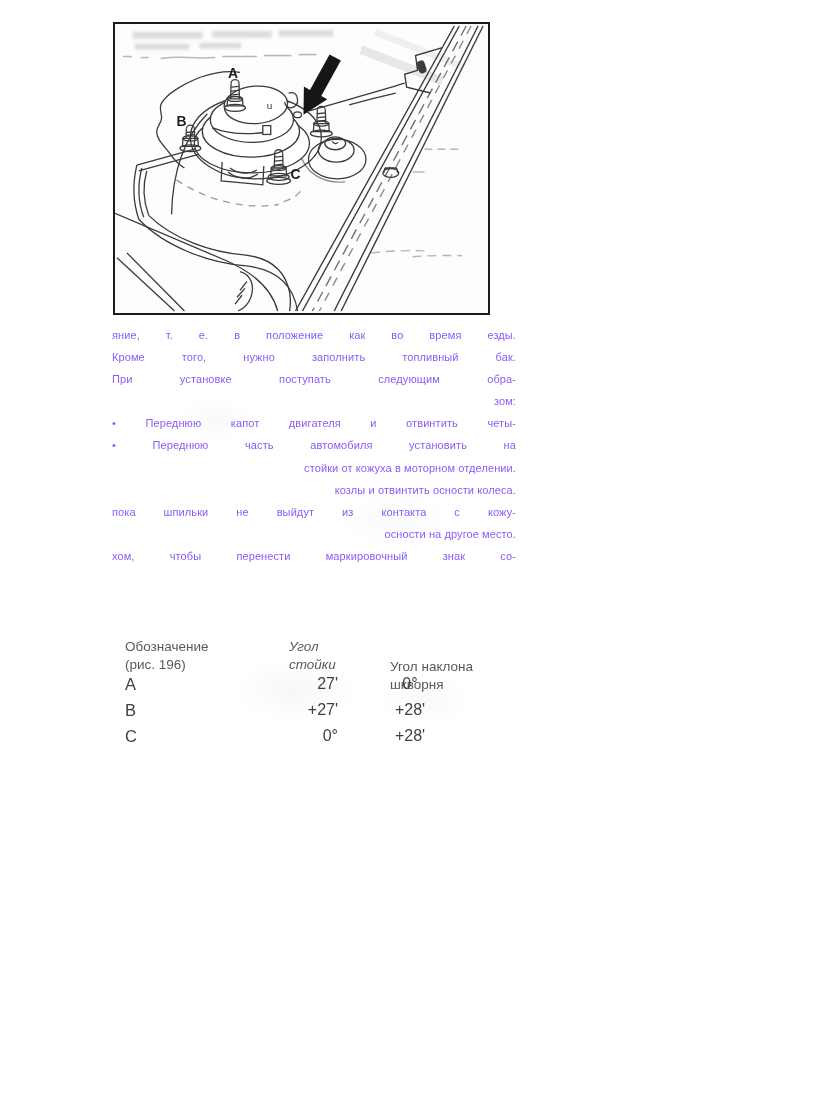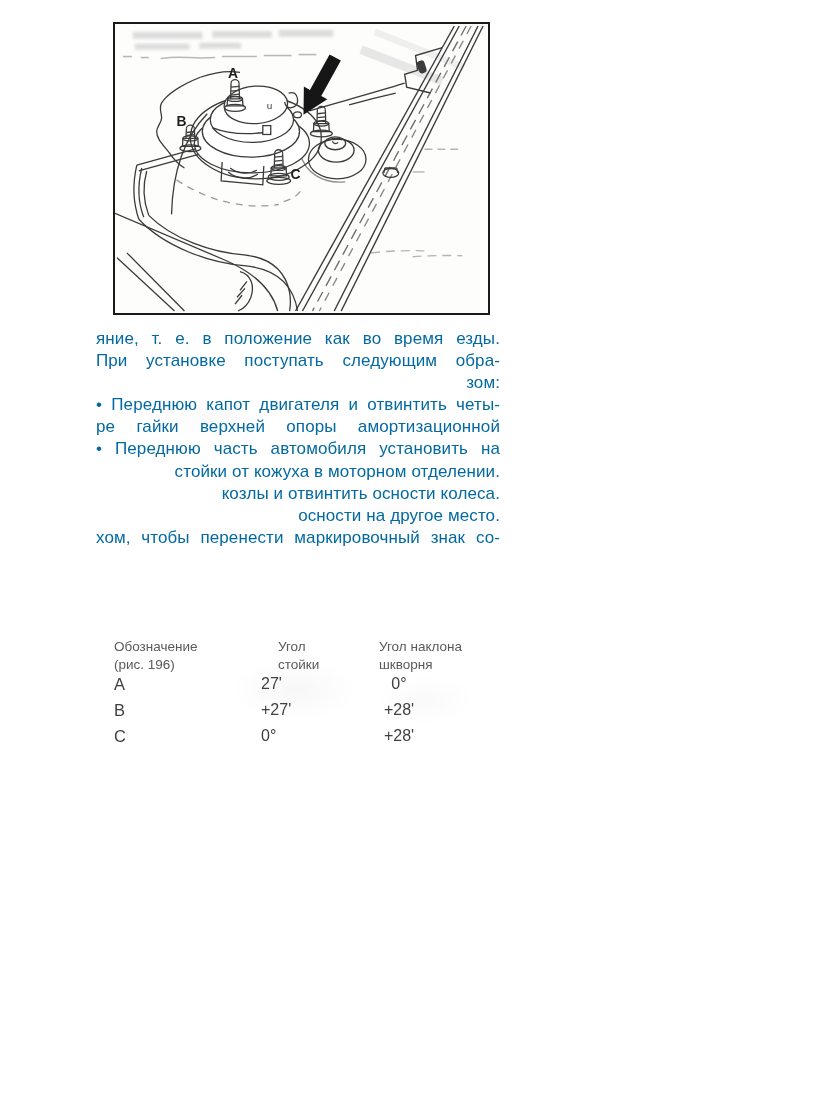--- a/index.html
+++ b/index.html
@@ -19,36 +19,36 @@
       radial-gradient(100px 50px at 180px 120px, rgba(0,0,0,.02), transparent 70%);
     pointer-events:none;
   }
   .figure-frame {
     position:absolute; left:113px; top:22px; width:377px; height:293px;
     border:2px solid #1a1a1a; box-sizing:border-box; background:#fdfdfc;
   }
   .figure-frame svg { position:absolute; left:0; top:0; width:100%; height:100%; }
 
   .body-text {
-    position:absolute; left:96px; top:329px; width:404px;
-    font-size:17px; color:#0369a1; letter-spacing:.1px;
+    position:absolute; left:112px; top:329px; width:404px;
+    font-size:11px; color:#8b5cf6; letter-spacing:.1px;
   }
   .tline { height:22.1px; overflow:hidden; text-align:right; white-space:normal; }
   .tline.j { text-align:justify; }
   .tline.j::after { content:""; display:inline-block; width:100%; }
 
-  .tbl { position:absolute; left:114px; top:638px; width:404px; }
+  .tbl { position:absolute; left:125px; top:638px; width:404px; }
   .th-row { position:relative; height:37px; font-size:13.5px; line-height:18px; color:#5a5a5a; }
   .th { position:absolute; top:0; }
   .th.c1 { left:0; }
-  .th.c2 { left:164px; }
-  .th.c3 { left:265px; }
+  .th.c2 { left:164px;font-style:italic; }
+  .th.c3 { left:265px;margin-top:20px; }
   .trow { position:relative; height:26px; font-size:16px; color:#3f3f3f; }
   .trow .c1 { position:absolute; left:0; top:0; font-size:16.5px; }
-  .trow .c2 { position:absolute; left:147px; width:66px; text-align:left; }
+  .trow .c2 { position:absolute; left:147px; width:66px; text-align:right; }
   .trow .c3 { position:absolute; left:252px; width:66px; text-align:center; }
 </style>
 </head>
 <body>
 
 <div class="page">
   <div class="scan-texture"></div>
 
   <div class="figure-frame">
     <svg viewBox="0 0 376 293" preserveAspectRatio="none">
@@ -194,27 +194,28 @@
       <g font-family="'Liberation Sans', sans-serif" font-size="14" font-weight="bold" fill="#1e1e1e">
         <text x="114" y="55">A</text>
         <text x="62" y="103">B</text>
         <text x="177" y="157">C</text>
       </g>
     </svg>
   </div>
 
   <div class="body-text" id="body-lines">
       <div class="tline j">яние, т. е. в положение как во время езды.</div>
+      <div class="tline j">Кроме того, нужно заполнить топливный бак.</div>
       <div class="tline j">При установке поступать следующим обра-</div>
       <div class="tline">зом:</div>
       <div class="tline j">• Переднюю капот двигателя и отвинтить четы-</div>
-      <div class="tline j">ре гайки верхней опоры амортизационной</div>
       <div class="tline j">• Переднюю часть автомобиля установить на</div>
       <div class="tline">стойки от кожуха в моторном отделении.</div>
       <div class="tline">козлы и отвинтить осности колеса.</div>
+      <div class="tline j">пока шпильки не выйдут из контакта с кожу-</div>
       <div class="tline">осности на другое место.</div>
       <div class="tline j">хом, чтобы перенести маркировочный знак со-</div>
     </div>
 
   <div class="tbl">
     <div class="th-row">
       <div class="th c1">
         <div>Обозначение</div>
         <div>(рис. 196)</div>
       </div>

